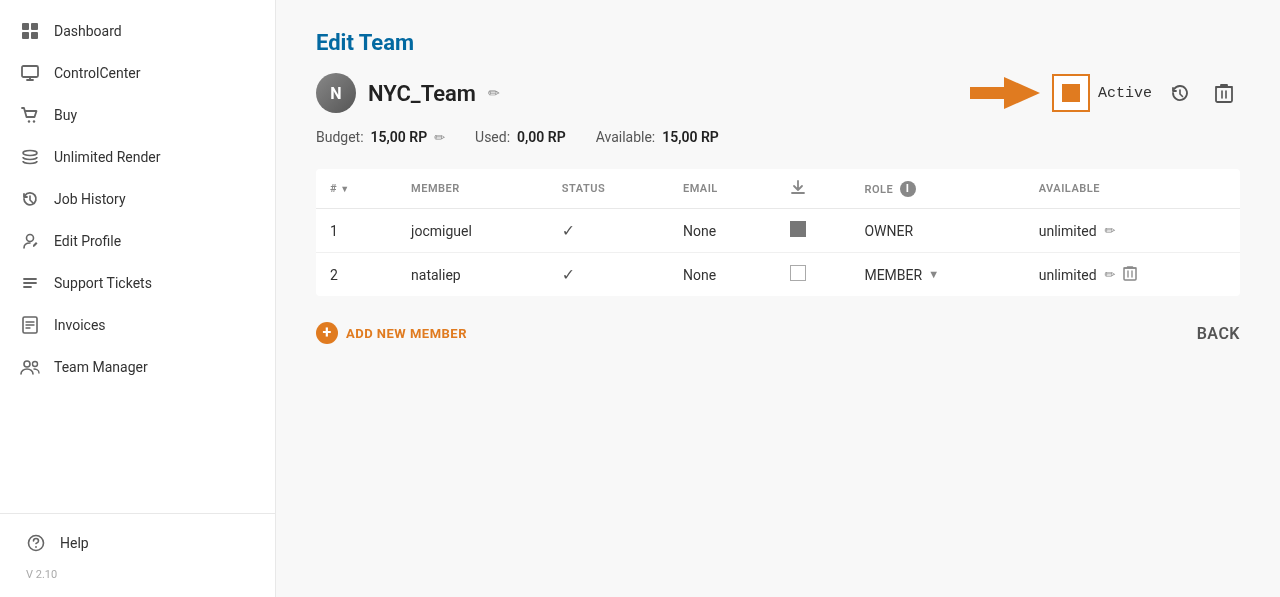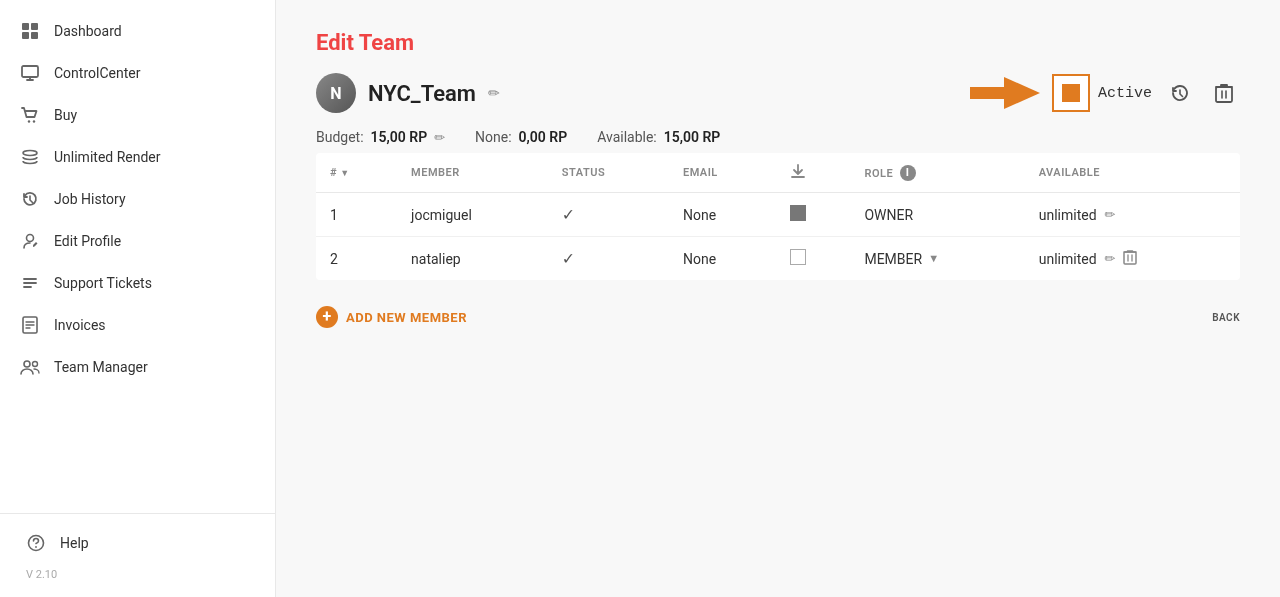--- a/index.html
+++ b/index.html
@@ -55,21 +55,21 @@
     .main {
       flex: 1;
       background: #f8f8f8;
       padding: 30px 40px;
       overflow: auto;
     }
 
     .page-title {
       font-size: 22px;
       font-weight: 700;
-      color: #ef4444;
+      color: #0369a1;
       margin-bottom: 16px;
     }
 
     .team-header {
       display: flex;
       align-items: center;
       gap: 12px;
       margin-bottom: 14px;
     }
     .team-avatar {
@@ -142,21 +142,21 @@
       justify-content: center;
       cursor: pointer;
       color: #555;
       font-size: 16px;
     }
 
     .budget-row {
       display: flex;
       align-items: center;
       gap: 30px;
-      margin-bottom: 8px;
+      margin-bottom: 24px;
       font-size: 14px;
       color: #555;
     }
     .budget-row .value {
       font-weight: 600;
       color: #222;
     }
 
     
     .members-table {
@@ -250,21 +250,21 @@
       background: #e07b20;
       color: white;
       display: flex;
       align-items: center;
       justify-content: center;
       font-size: 16px;
       font-weight: bold;
       line-height: 1;
     }
     .back-btn {
-      font-size: 10px;
+      font-size: 16px;
       font-weight: 600;
       color: #555;
       cursor: pointer;
       letter-spacing: 0.5px;
     }
 
     .info-icon {
       display: inline-flex;
       align-items: center;
       justify-content: center;
@@ -443,21 +443,21 @@
     </div>
   </div>
 
   <div class="budget-row">
     <span>
       <span>Budget:</span>
       &nbsp;<span class="value">15,00 RP</span>
       &nbsp;<span style="cursor:pointer;color:#888;font-size:13px;">✏</span>
     </span>
     <span>
-      <span>None:</span>
+      <span>Used:</span>
       &nbsp;<span class="value">0,00 RP</span>
     </span>
     <span>
       <span>Available:</span>
       &nbsp;<span class="value">15,00 RP</span>
     </span>
   </div>
 
   <table class="members-table">
     <thead>

